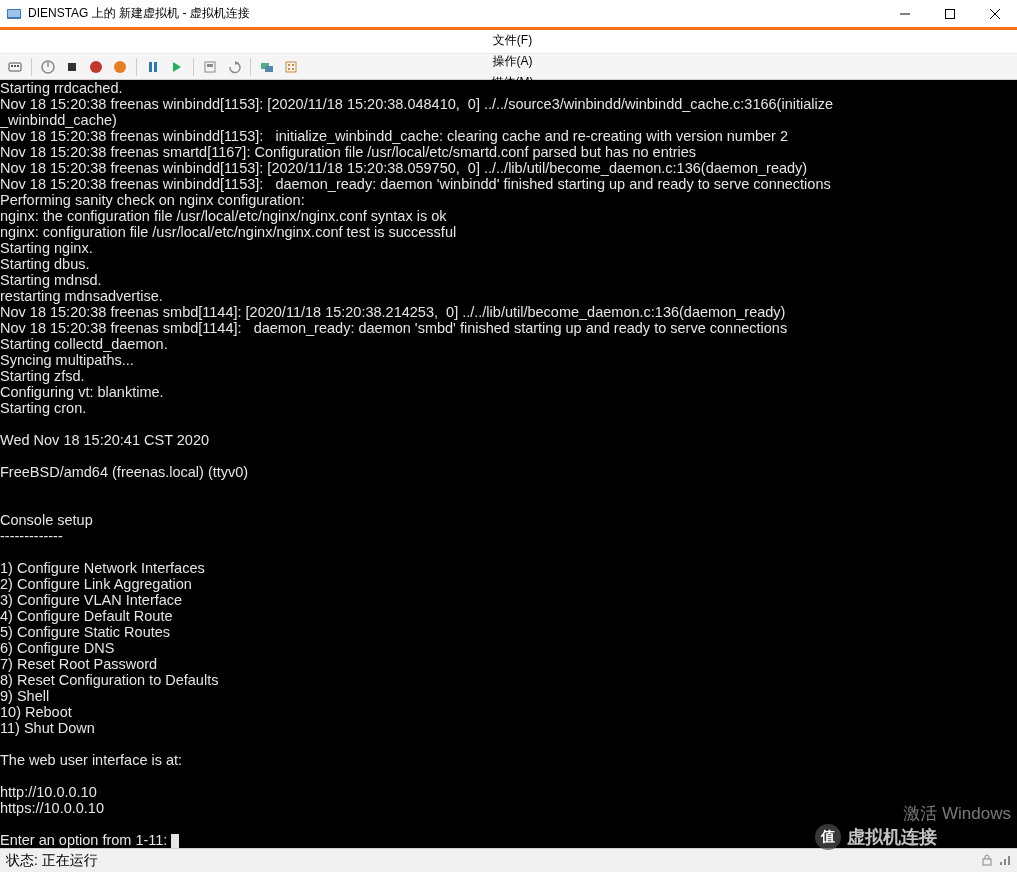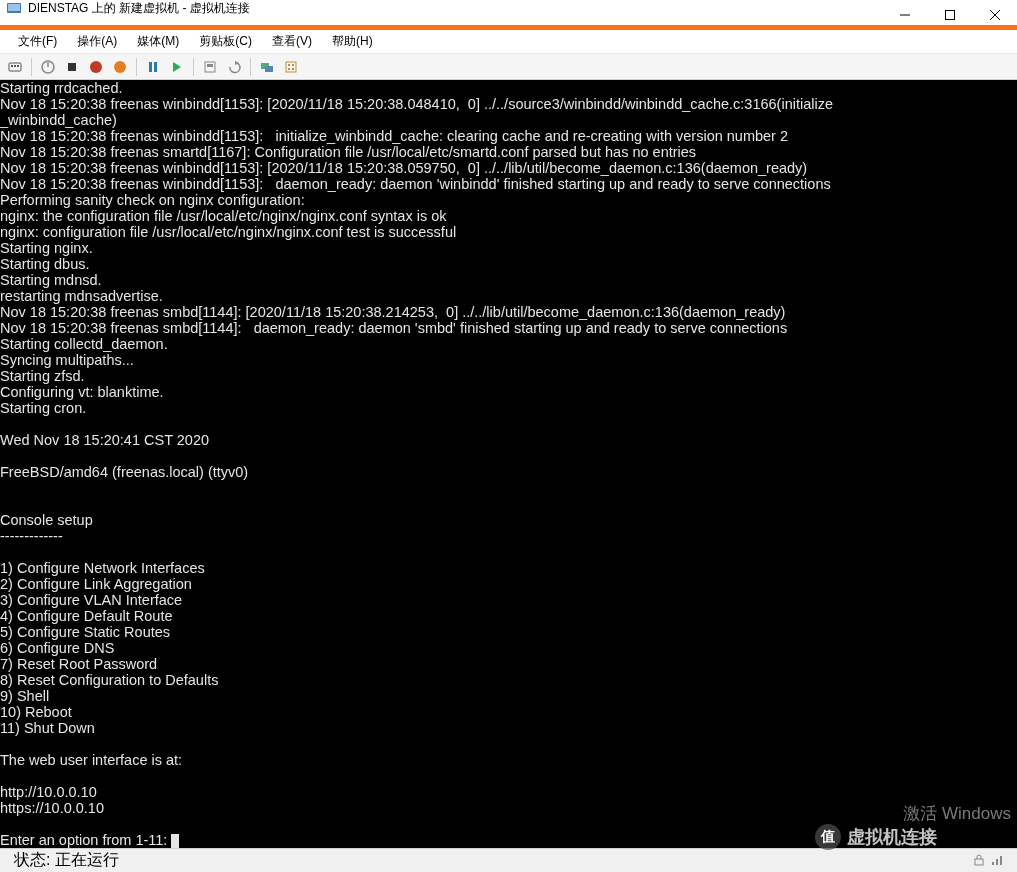--- a/index.html
+++ b/index.html
@@ -8,22 +8,22 @@
       background: #fff;
       width: 1017px;
       height: 872px;
       overflow: hidden;
       position: relative;
     }
     .titlebar {
       height: 30px;
       background: #fff;
       display: flex;
-      align-items: flex-start;
-      border-bottom: 5px solid #f97316;
+      align-items: center;
+      border-bottom: 3px solid #f97316;
       padding-left: 6px;
     }
     .titlebar-icon {
       width: 16px; height: 16px;
       margin-right: 6px;
       display: inline-flex;
       align-items: center; justify-content: center;
     }
     .titlebar-text { font-size: 12px; color: #000; flex: 1; }
     .win-controls { display: flex; }
@@ -33,20 +33,21 @@
       font-size: 12px; color: #000;
     }
     .menubar {
       height: 24px;
       background: #fff;
       display: flex;
       align-items: center;
       padding-left: 8px;
       border-bottom: 1px solid #e8e8e8;
       font-size: 12px;
+      flex-direction: column;
     }
     .menu-item { padding: 2px 10px; cursor: default; }
     .toolbar {
       height: 26px;
       background: #f5f5f5;
       display: flex;
       align-items: center;
       padding: 0 4px;
       gap: 2px;
       border-bottom: 1px solid #d0d0d0;
@@ -74,22 +75,22 @@
       width: 8px; height: 14px;
       background: #e5e5e5;
       vertical-align: middle;
     }
     .statusbar {
       height: 24px;
       background: #f0f0f0;
       border-top: 1px solid #d0d0d0;
       display: flex;
       align-items: center;
-      padding: 0 14px;
-      font-size: 16px;
+      padding: 0 6px;
+      font-size: 14px;
       justify-content: space-between;
     }
     .status-right { display:flex; gap:6px; align-items:center; }
     .watermark {
       position: absolute;
       right: 6px;
       bottom: 47px;
       color: rgba(200,200,200,0.6);
       font-size: 17px;
       text-align: left;

